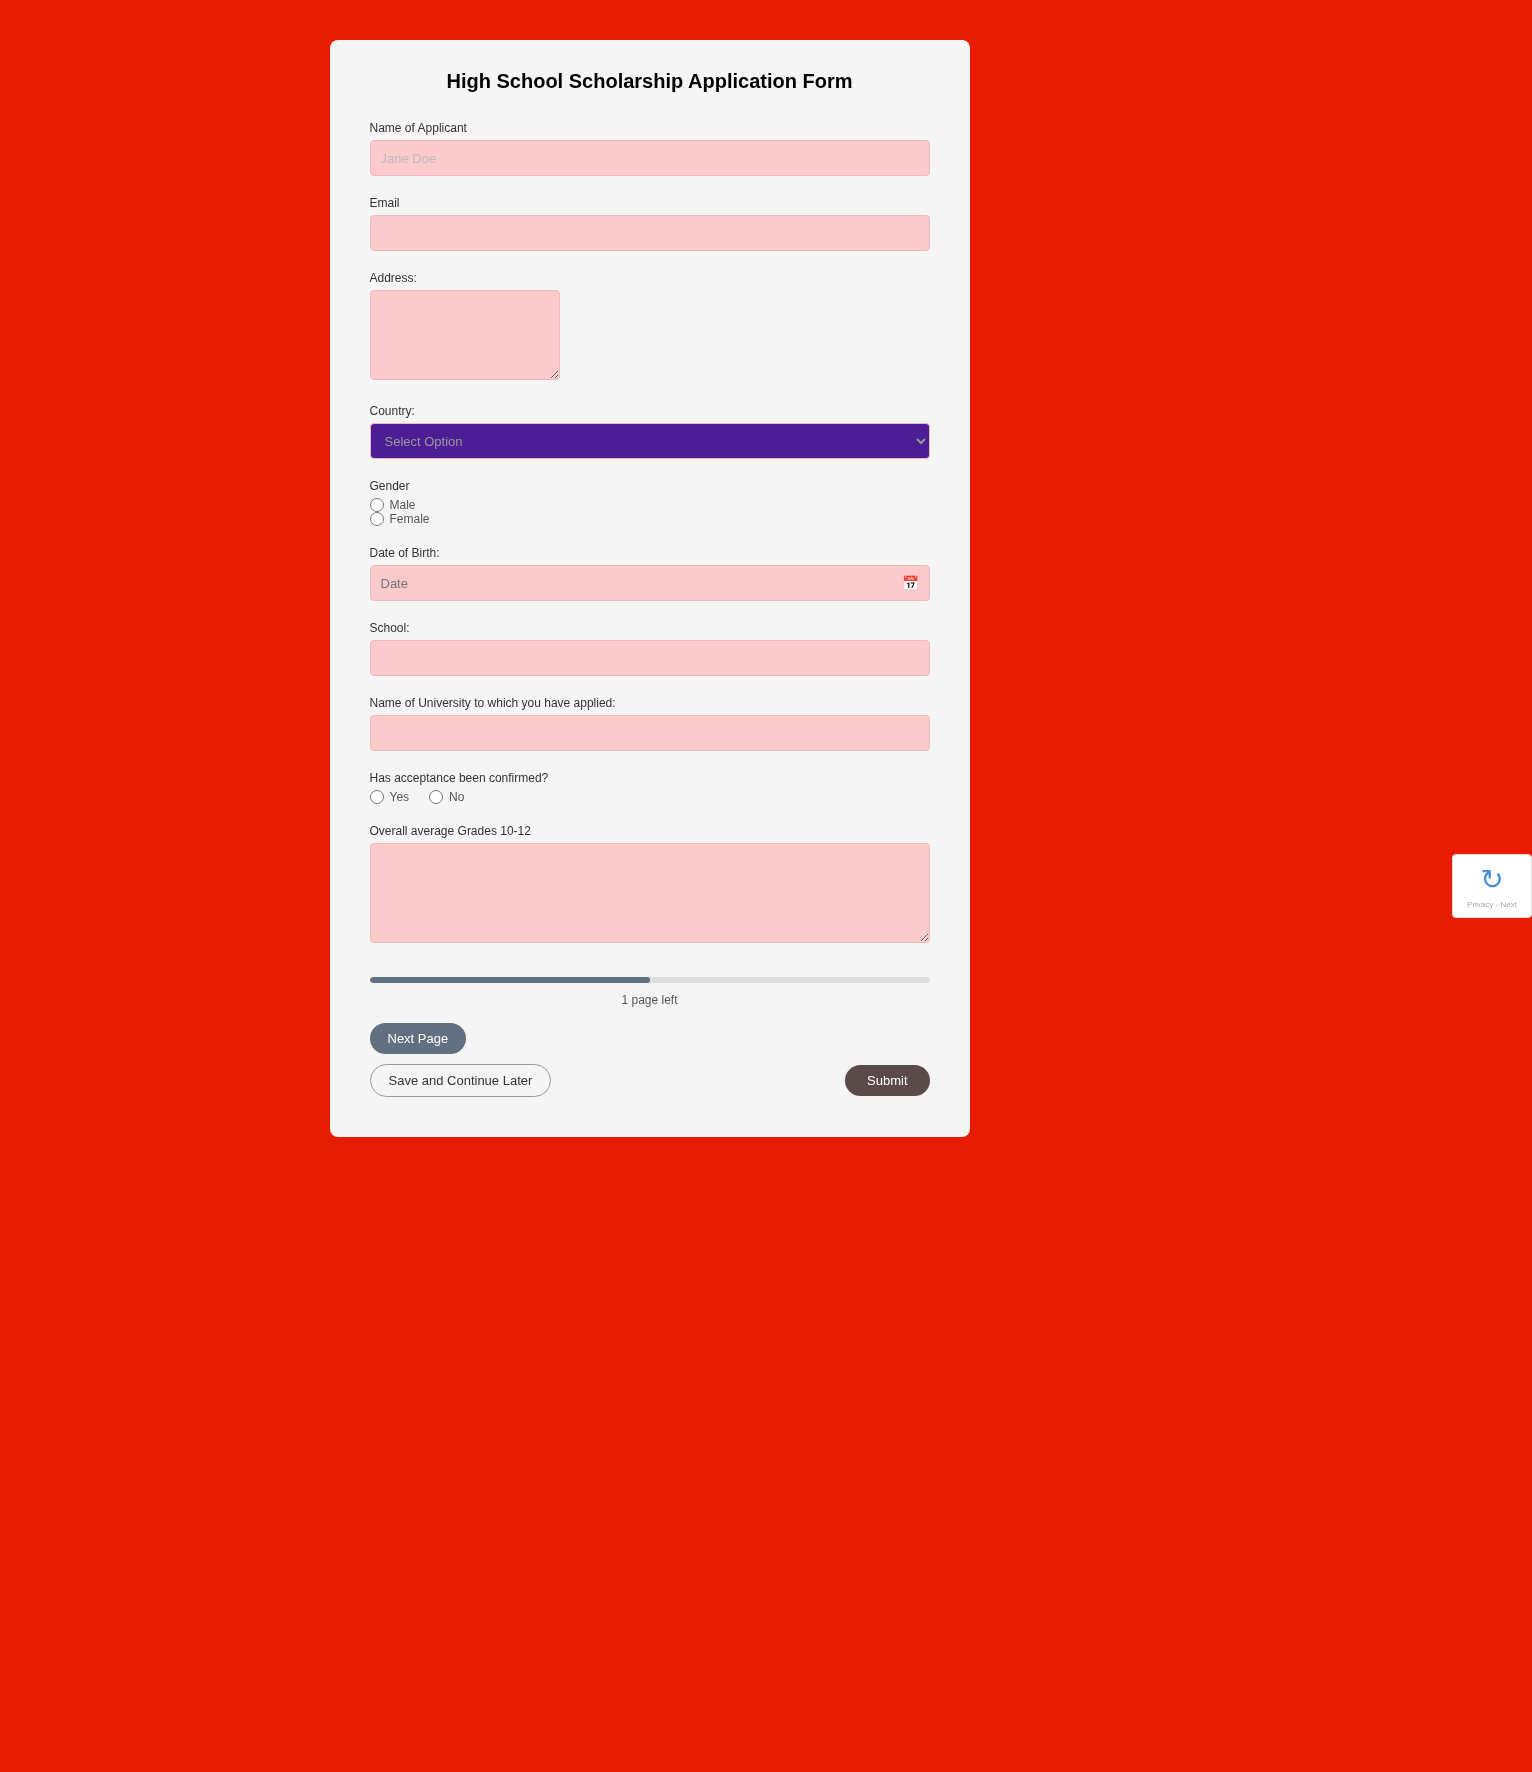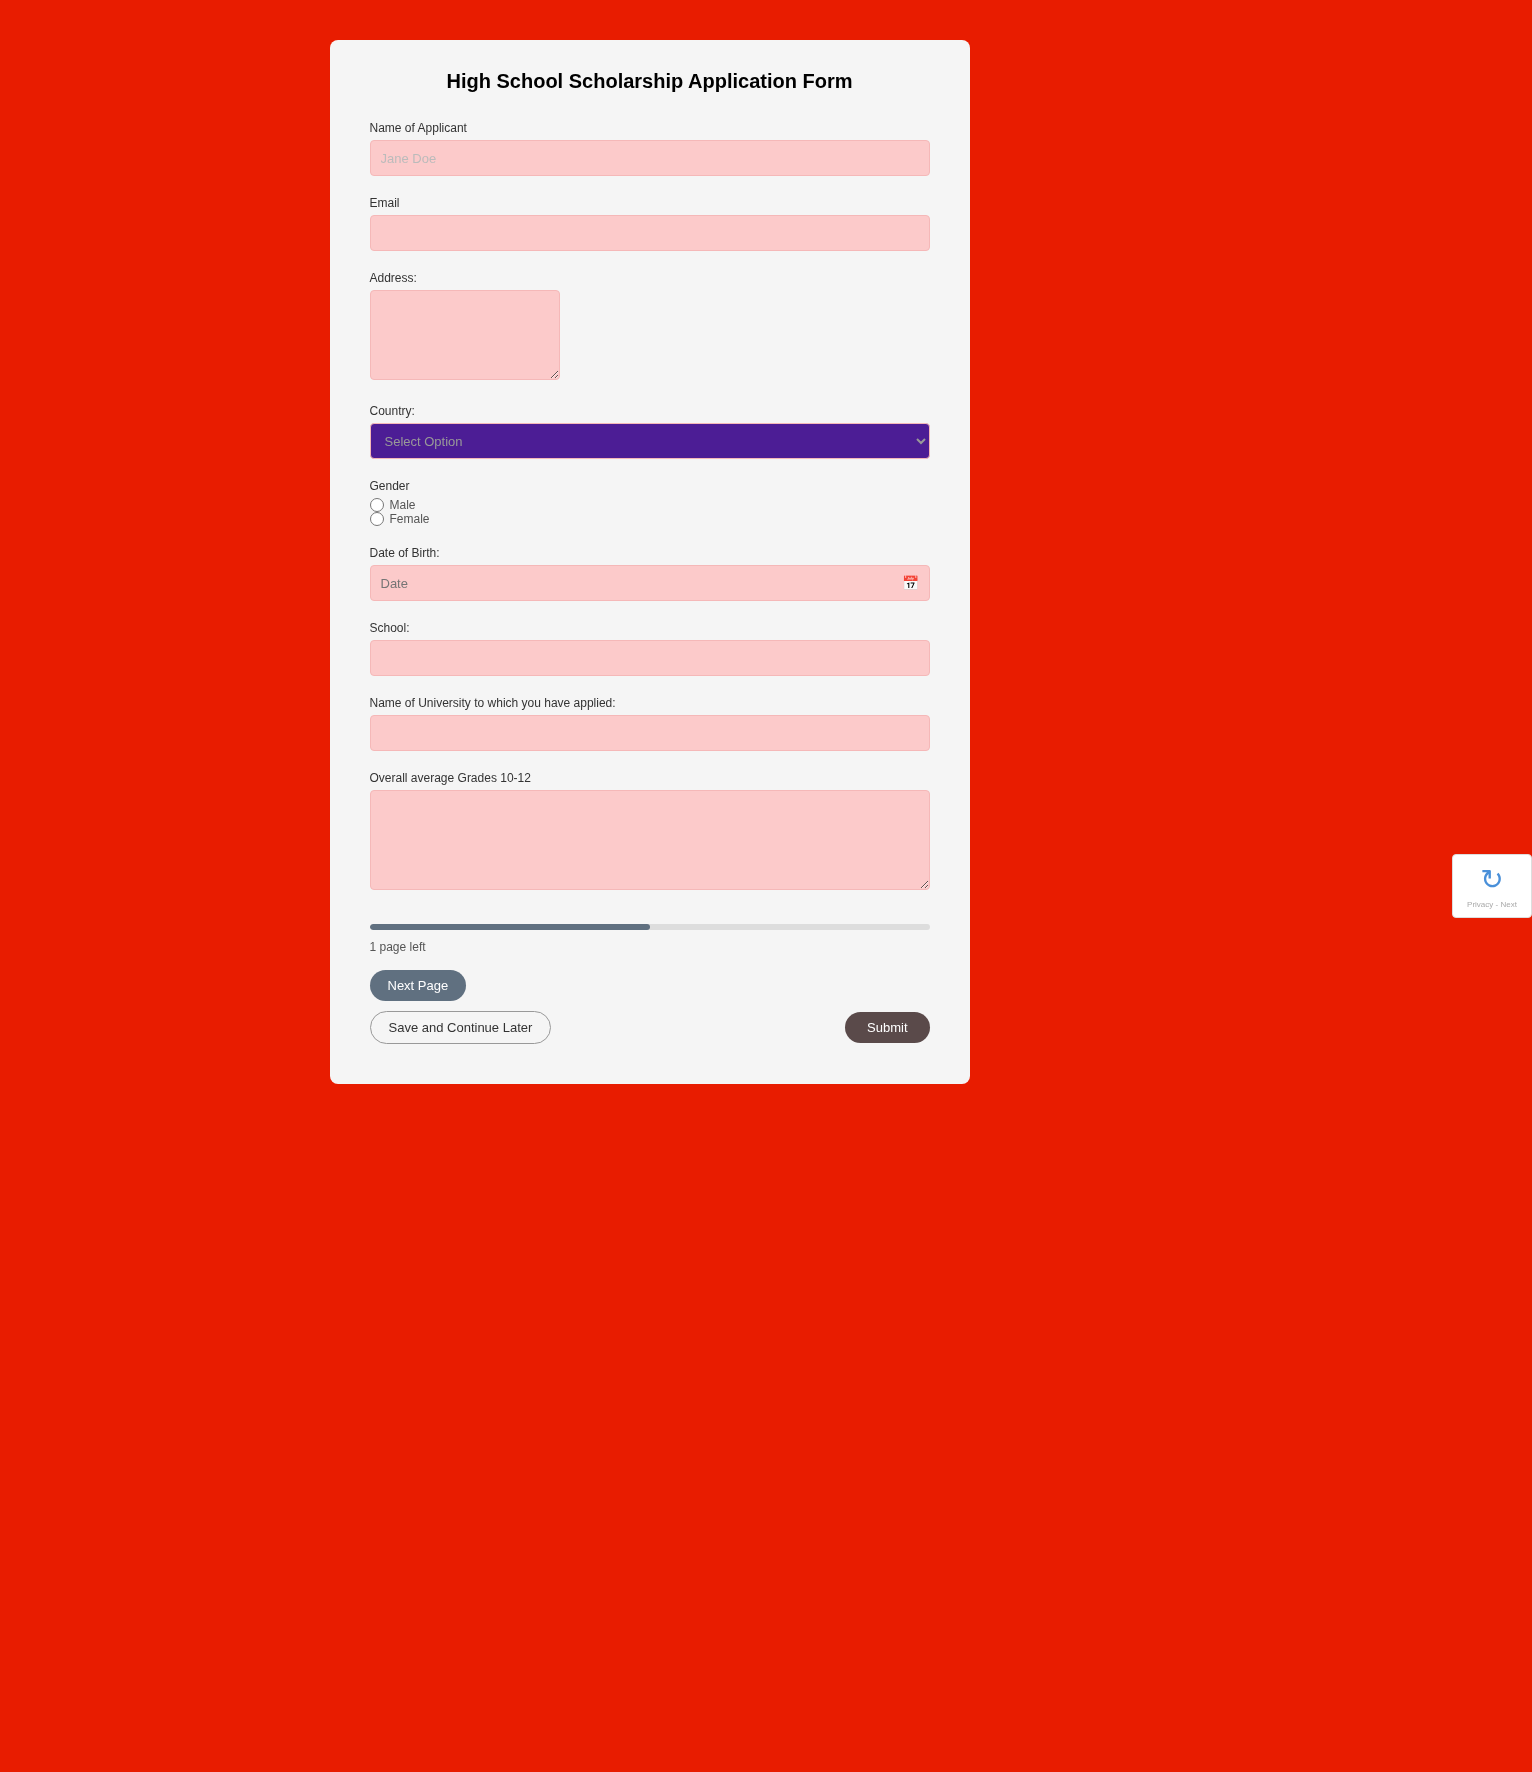--- a/index.html
+++ b/index.html
@@ -214,20 +214,21 @@
       overflow: hidden;
     }
 
     .progress-bar-fill {
       height: 100%;
       background: #607080;
       border-radius: 3px;
     }
 
     .page-info {
+      text-align: center;
       font-size: 12px;
       color: #555;
       margin-bottom: 9px;
     }
 
     .btn-next {
       background: #607080;
       color: #fff;
       border: none;
       border-radius: 20px;
@@ -352,20 +353,33 @@
     <div class="field-group">
       <label class="field-label">School:</label>
       <input class="text-input" type="text" style="">
     </div>
 
     <div class="field-group">
       <label class="field-label">Name of University to which you have applied:</label>
       <input class="text-input" type="text" style="">
     </div>
 
+    <div class="field-group">
+      <label class="field-label">Has acceptance been confirmed?</label>
+      <div class="radio-group horizontal">
+        <label class="radio-label">
+          <input type="radio" name="acceptance" value="yes" style="">
+          <span>Yes</span>
+        </label>
+        <label class="radio-label">
+          <input type="radio" name="acceptance" value="no" style="">
+          <span>No</span>
+        </label>
+      </div>
+    </div>
 
     <div class="field-group">
       <label class="field-label">Overall average Grades 10-12</label>
       <textarea class="textarea-large" style=""></textarea>
     </div>
 
     <div class="progress-bar-wrapper">
       <div class="progress-bar-track">
         <div class="progress-bar-fill" style="width: 50%"></div>
       </div>

